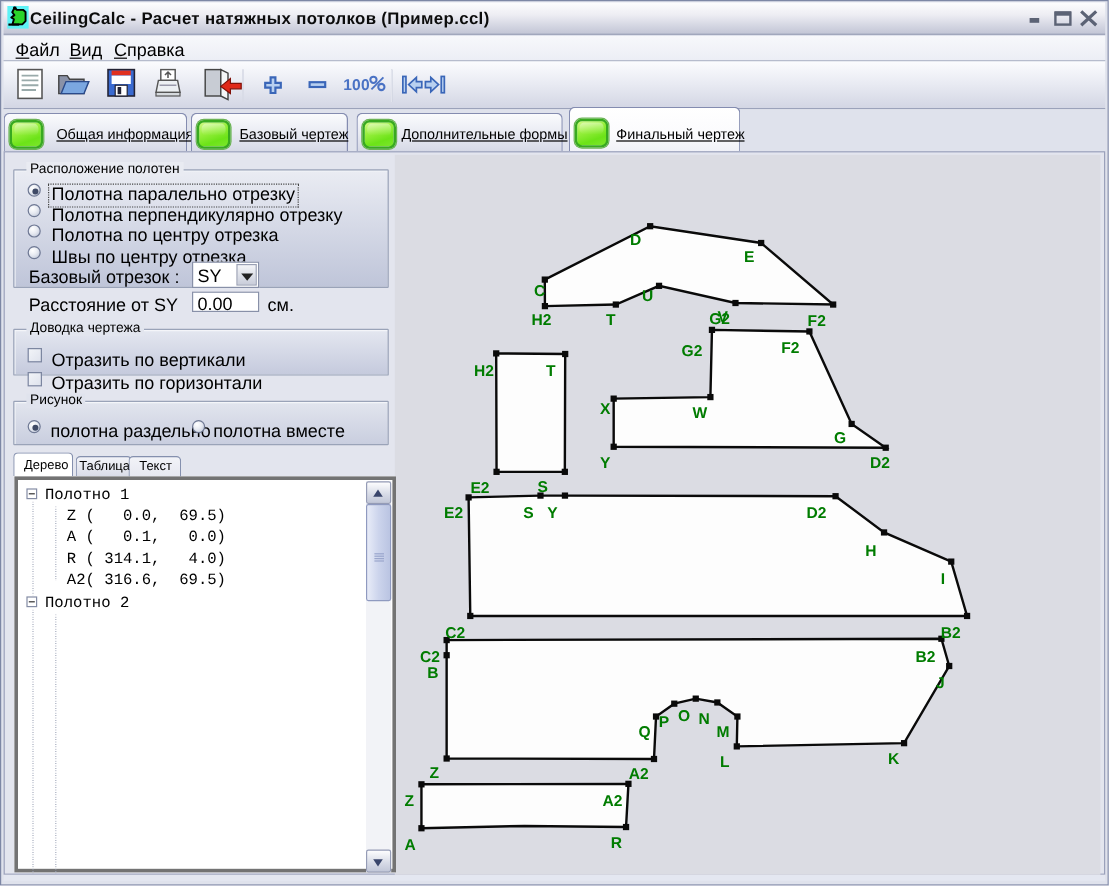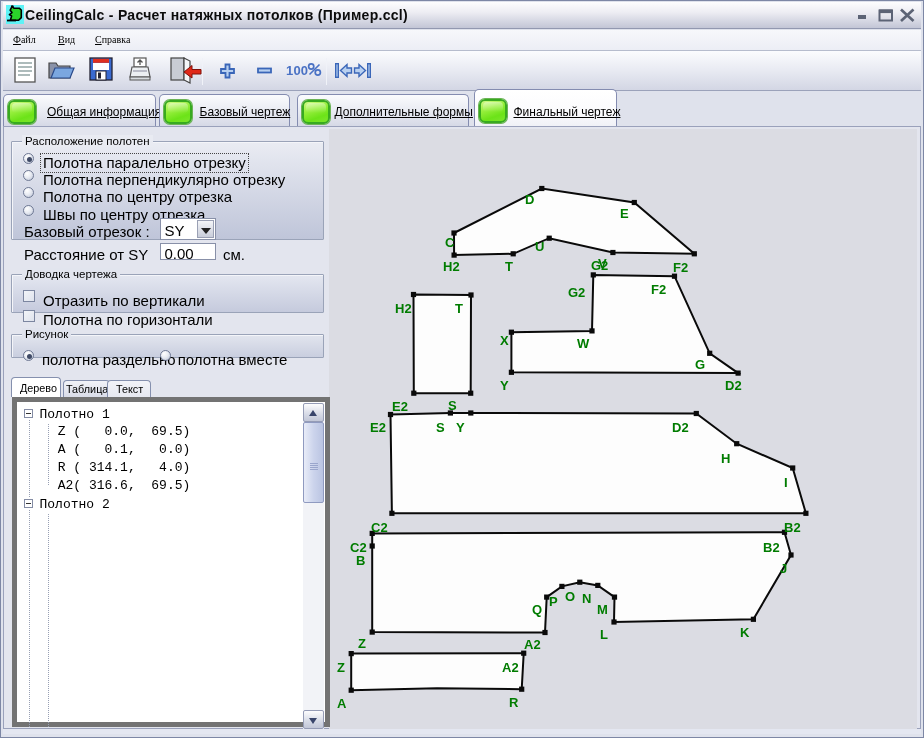--- a/index.html
+++ b/index.html
@@ -15,21 +15,21 @@
   border-bottom:1px solid #9298b0; }
 #title-text { position:absolute; left:25px; top:7px; font-size:14px; font-weight:bold; color:#0c0c0c; letter-spacing:0.3px;}
 #appicon { position:absolute; left:6px; top:5px; }
 
 
 #winbtns { position:absolute; right:6px; top:6px; }
 
 
 #menubar { position:absolute; left:3px; top:30px; right:3px; height:20px;
   background:linear-gradient(#f7f8fb,#eceef5); }
-.mitem { position:absolute; top:4px; font-size:10px; color:#000;font-family:Liberation Serif, serif; }
+.mitem { position:absolute; top:4px; font-size:15px; color:#000; }
 .mitem u { text-decoration:underline; }
 
 
 #toolbar { position:absolute; left:3px; top:50px; right:3px; height:41px;
   background:linear-gradient(#fbfcfe 0%,#e8eaf2 50%,#d3d6e4 100%);
   border-top:1px solid #b6bccd; border-bottom:1px solid #9ba2ba; }
 .tsep { position:absolute; top:7px; width:1px; height:27px; background:#9aa1b8; border-right:1px solid #f0f2f8; }
 
 
 #tabstrip { position:absolute; left:3px; top:91px; right:3px; height:35px; background:#dfe2ec; }
@@ -60,21 +60,21 @@
   background:linear-gradient(135deg,#f2f4f8,#dfe3ed); }
 .lbl { position:absolute; font-size:15px; color:#000; white-space:nowrap; }
 
 
 .stab { position:absolute; border:1px solid #8590ae; border-bottom:none; border-radius:4px 4px 0 0;
   background:linear-gradient(#f2f3f8,#d9dce8); font-size:10.8px; }
 .stab.active { background:#fff; }
 
 
 #treebox { position:absolute; left:12px; top:397px; width:318px; height:330px;
-  background:#fff; border:5px solid #737373; }
+  background:#fff; border:3px solid #737373; }
 #treetext { position:absolute; left:40.7px; top:21.1px; font-family:"Liberation Mono",monospace;
   font-size:13px; line-height:17.85px; white-space:pre; color:#000; }
 #roottext { position:absolute; left:22.5px; font-family:"Liberation Mono",monospace; font-size:13px; color:#000; }
 .minusbox { position:absolute; left:7px; width:9px; height:9px; border:1px solid #848ca4; background:#fff; }
 .minusbox::after { content:""; position:absolute; left:1px; top:3px; width:5px; height:1px; background:#333; }
 .dotv { position:absolute; width:1px; background-image:linear-gradient(#98a0b4 1px,transparent 1px); background-size:1px 2px; }
 
 
 #sbar { position:absolute; right:1px; top:1px; width:21px; height:326px; background:#f2f3f7; }
 .sbtn { position:absolute; left:0; width:21px; height:19px; border:1px solid #959cb6; border-radius:2px;
@@ -217,24 +217,24 @@
     <div class="lbl" style="left:4px;top:1px">0.00</div>
   </div>
   <div class="lbl" style="left:211px;top:103.5px">см.</div>
 </div>
 
 <div class="grp" style="top:274px;height:39px;background:linear-gradient(#e4e7f0,#c5cadd)">
   <div class="gtitle" style="background:#e2e5ee">Доводка чертежа</div>
   <div class="check" style="left:11px;top:15px"></div>
   <div class="lbl" style="left:31px;top:16.5px">Отразить по вертикали</div>
   <div class="check" style="left:11px;top:34.5px"></div>
-  <div class="lbl" style="left:31px;top:35.5px">Полотна по горизонтали</div>
-</div>
-
-<div class="grp" style="top:334px;height:24px;background:linear-gradient(#e2e5ee,#c9cedf)">
+  <div class="lbl" style="left:31px;top:35.5px">Отразить по горизонтали</div>
+</div>
+
+<div class="grp" style="top:334px;height:37px;background:linear-gradient(#e2e5ee,#c9cedf)">
   <div class="gtitle" style="background:#e0e3ed">Рисунок</div>
   <div class="radio sel" style="left:11px;top:15px"></div>
   <div class="lbl" style="left:30px;top:15.5px">полотна раздельно</div>
   <div class="radio" style="left:147.5px;top:15px"></div>
   <div class="lbl" style="left:165.7px;top:15.5px">полотна вместе</div>
 </div>
 
 <div class="stab active" style="left:11px;top:377px;width:50px;height:20px">
     <span style="position:absolute;left:8px;top:4px">Дерево</span>
   </div>

